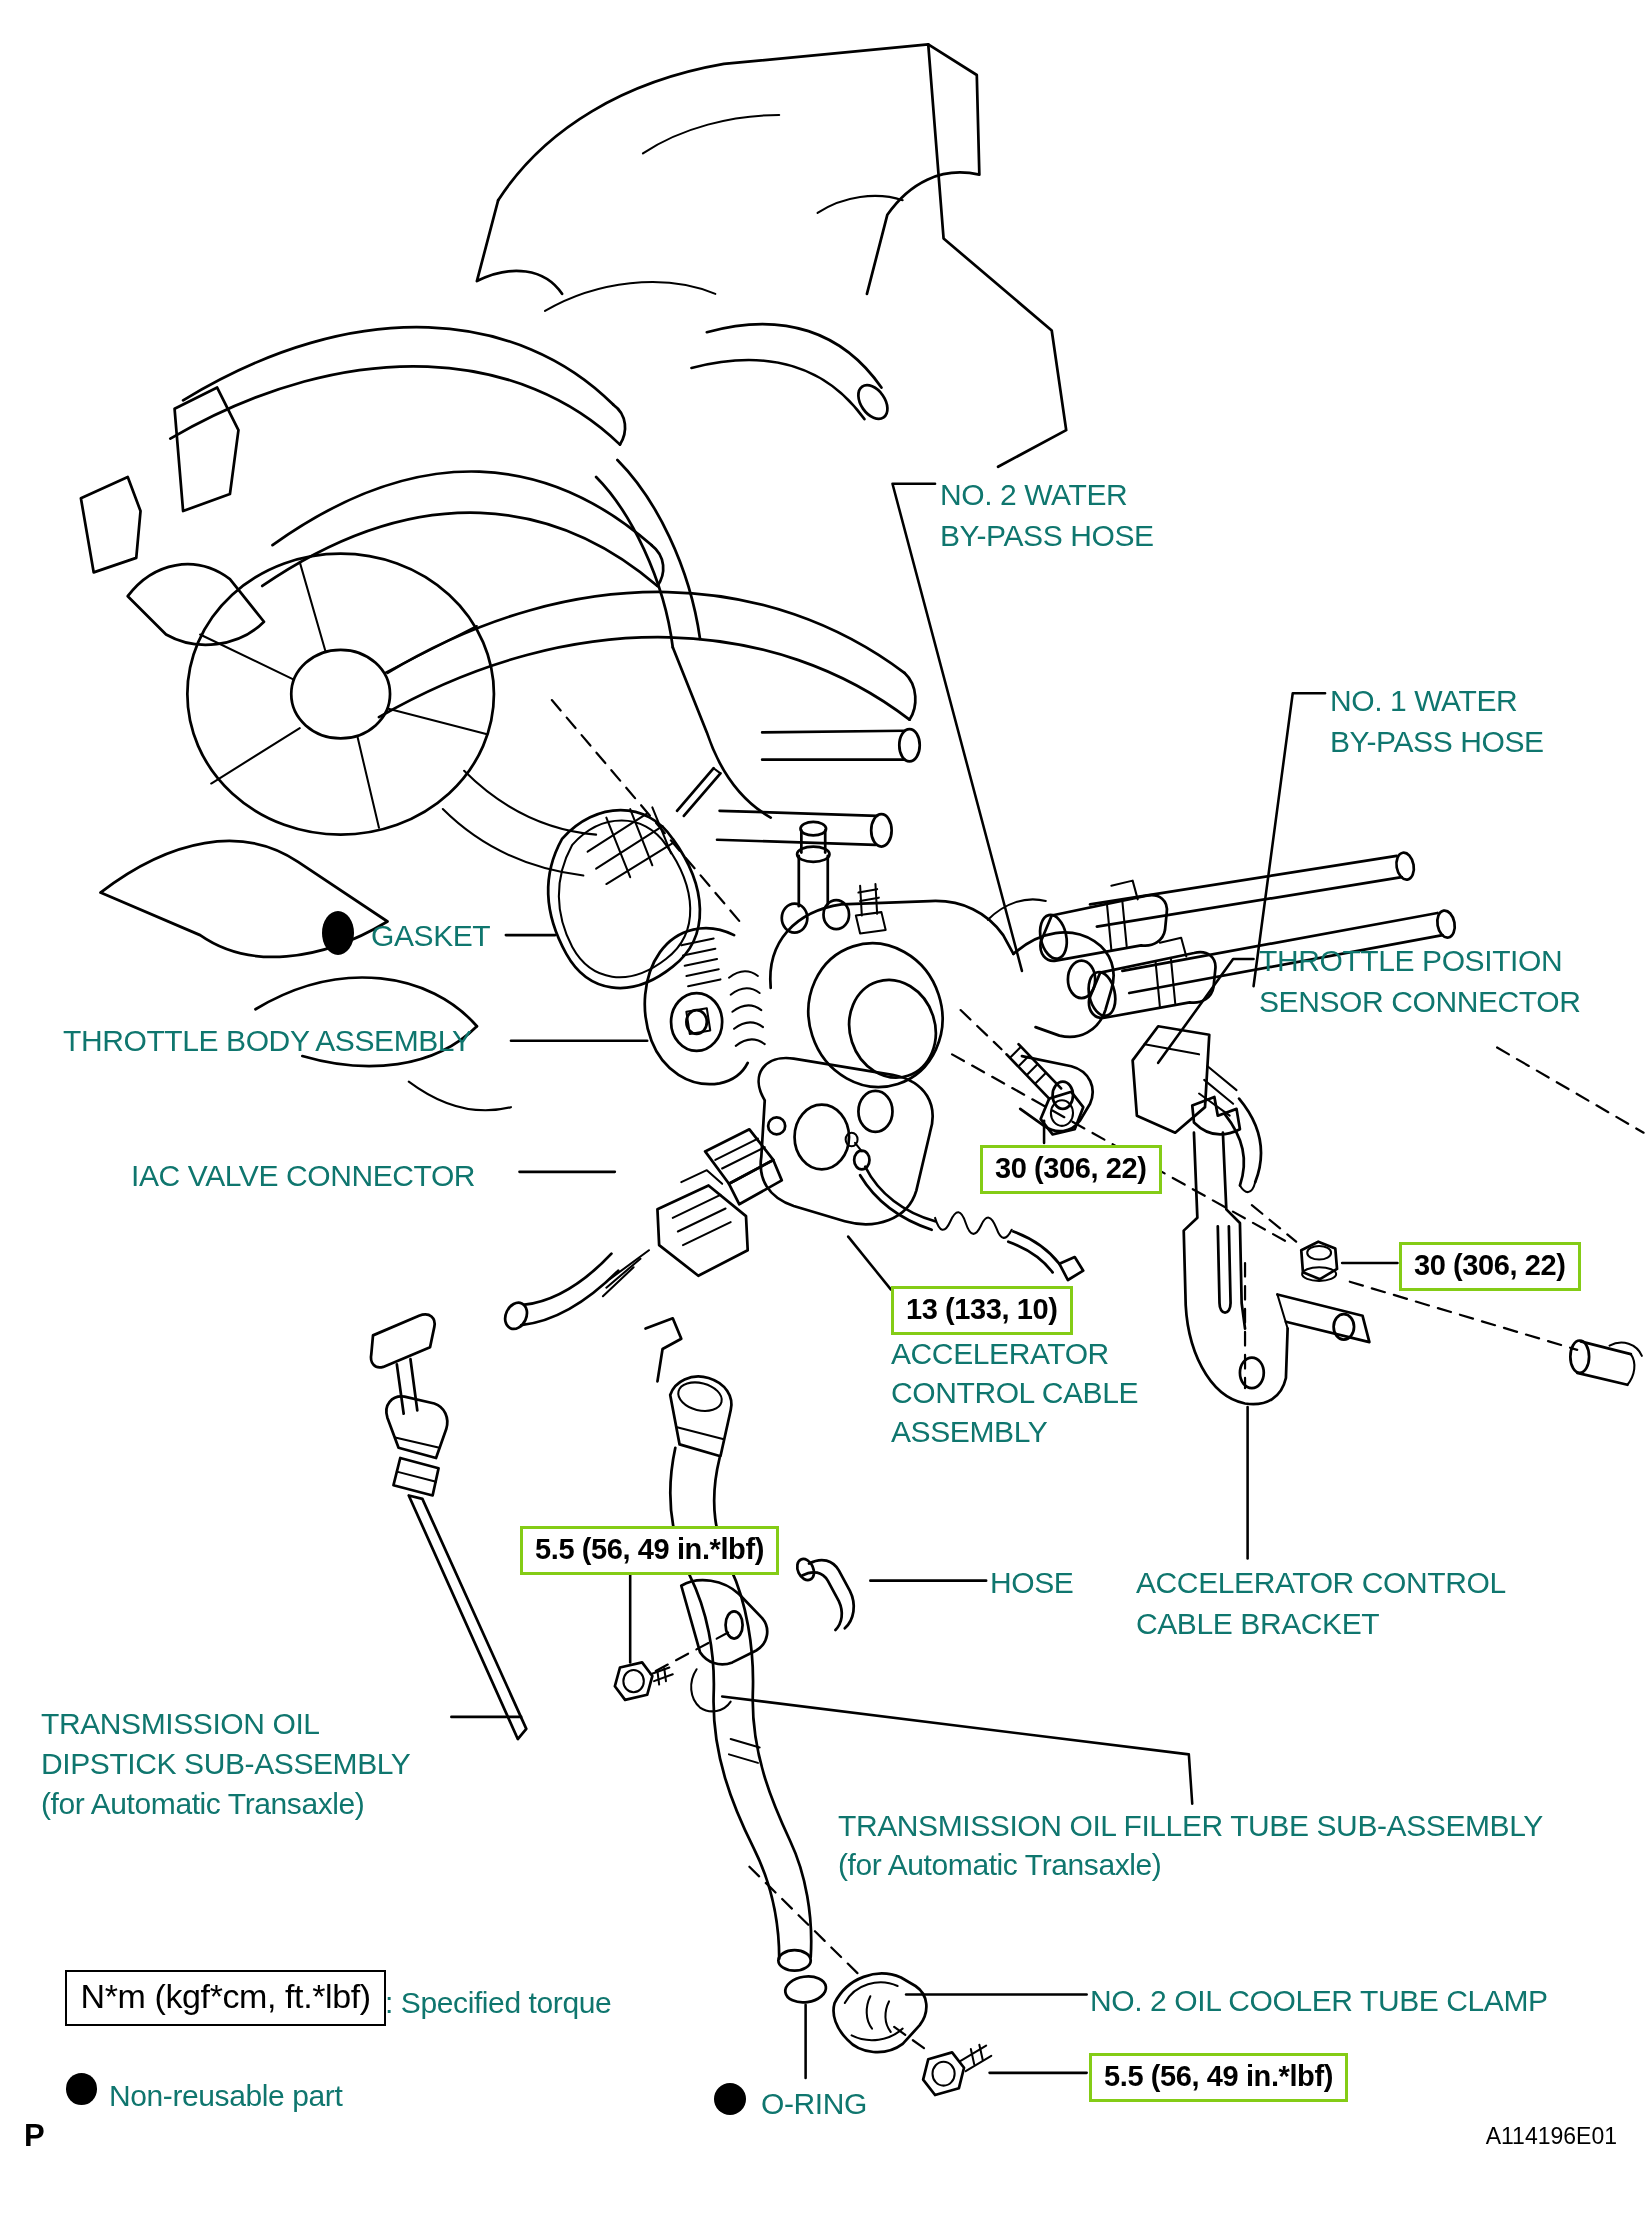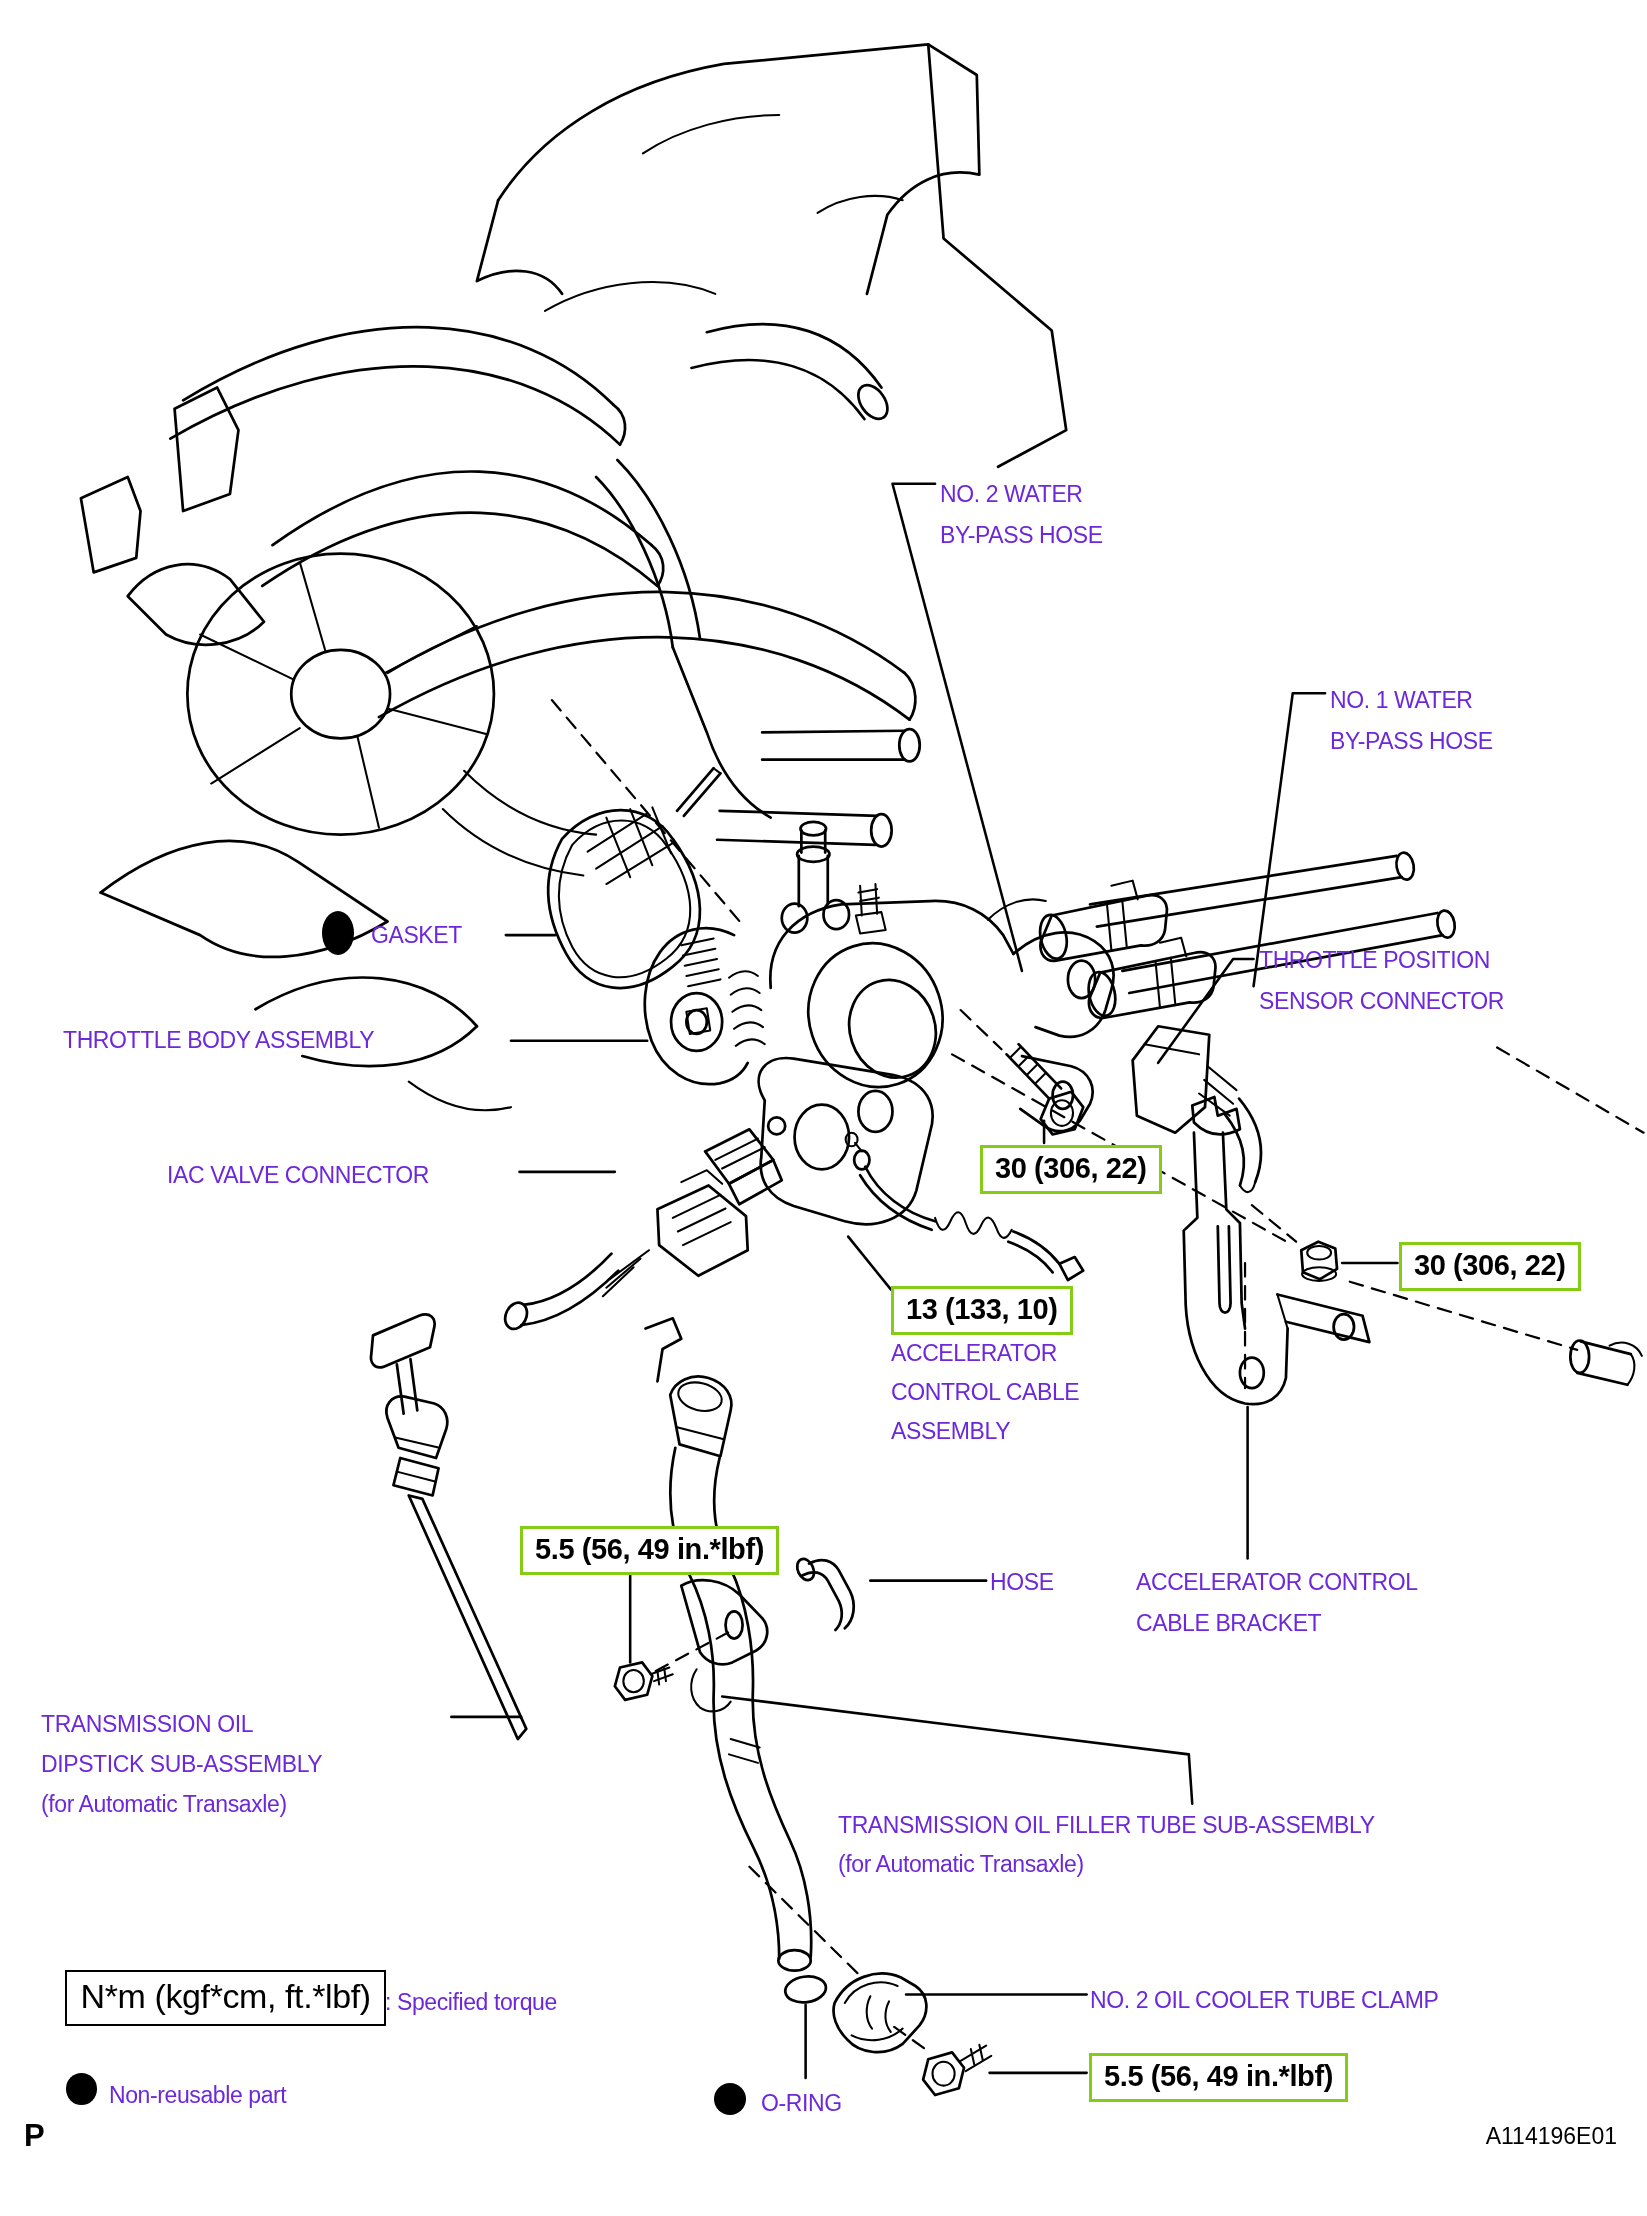--- a/index.html
+++ b/index.html
@@ -14,25 +14,25 @@
   svg{position:absolute;left:0;top:0;}
   .art path,.art line,.art ellipse,.art circle,.art polyline{
     fill:none;stroke:#000;stroke-width:3.2;
     stroke-linecap:round;stroke-linejoin:round;
   }
   .art .thin{stroke-width:2.4;}
   .art .dash{stroke-width:2.6;stroke-dasharray:16 11;}
   .art .leader{stroke-width:3;}
   .lbl{
     position:absolute;
-    font-size:23px;
+    font-size:30px;
     letter-spacing:-0.4px;
     line-height:41px;
     white-space:nowrap;
-    color:#6d28d9;
+    color:#0f766e;
   }
   .torque-box{
     position:absolute;
     border:3px solid #84cc16;
     background:#fff;
     font-size:29px;
     font-weight:bold;
     letter-spacing:-0.4px;
     padding:4.3px 12px 6px 12px;
     white-space:nowrap;
@@ -389,21 +389,21 @@
 
   <div class="lbl" style="left:1259px;top:940px;">
     <div>THROTTLE POSITION</div>
     <div>SENSOR CONNECTOR</div>
   </div>
 
   <div class="lbl" style="left:63px;top:1020px;">
     <span>THROTTLE BODY ASSEMBLY</span>
   </div>
 
-  <div class="lbl" style="left:131px;top:1155px;margin-left:36px;">
+  <div class="lbl" style="left:131px;top:1155px;">
     <span>IAC VALVE CONNECTOR</span>
   </div>
 
   <div class="torque-box" style="left:980px;top:1145px;">
     <span>30 (306, 22)</span>
   </div>
 
   <div class="torque-box" style="left:1399px;top:1242px;">
     <span>30 (306, 22)</span>
   </div>

